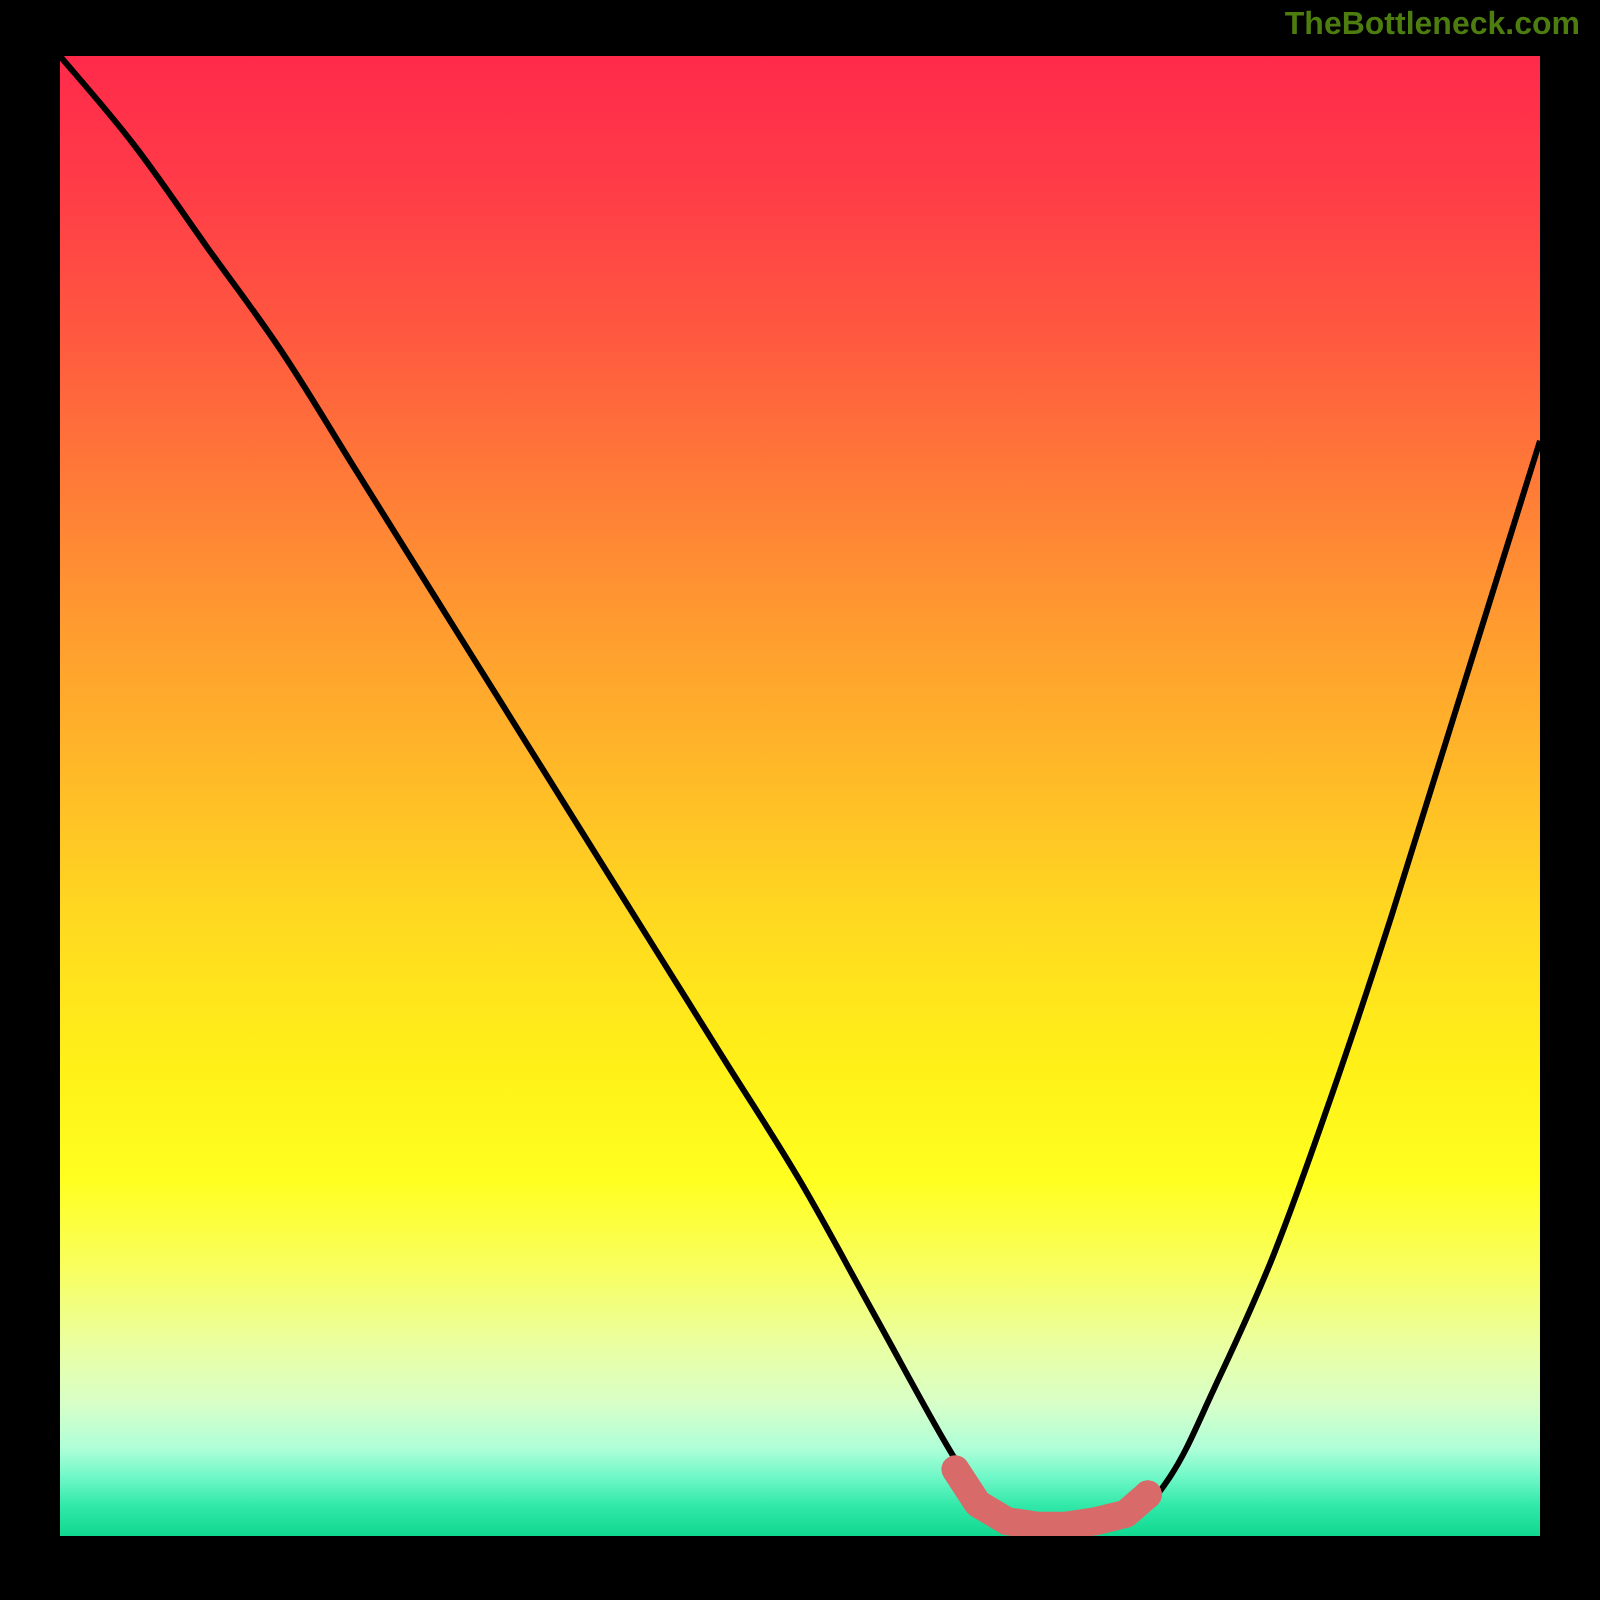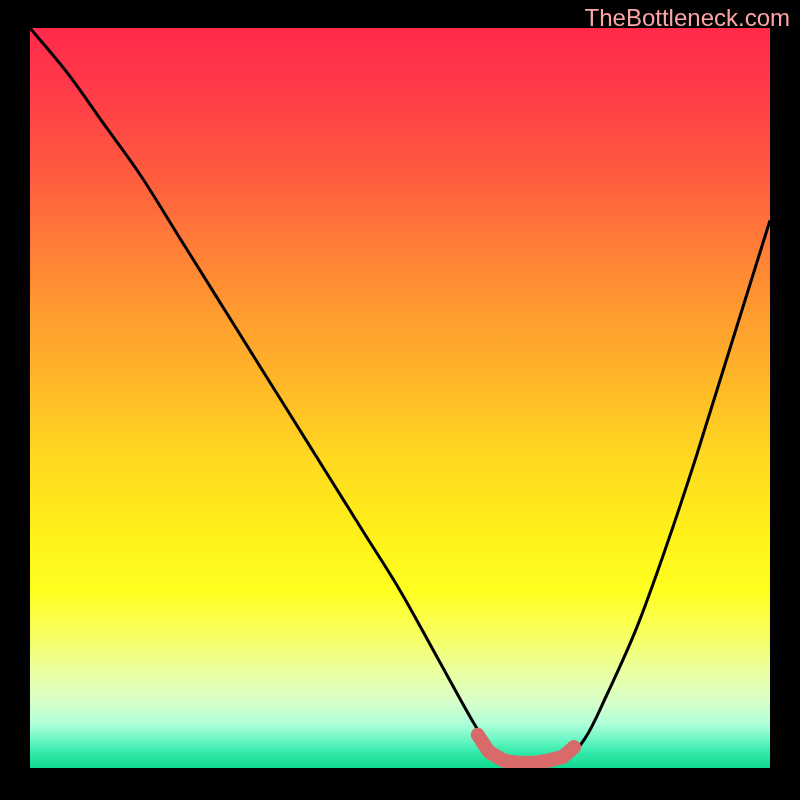--- a/index.html
+++ b/index.html
@@ -7,23 +7,23 @@
     width: 800px;
     height: 800px;
     background: #000;
     position: relative;
     font-family: Arial, sans-serif;
   }
   .watermark {
     position: absolute;
     top: 4px;
     right: 10px;
-    color: #fca5a5;
-    font-size: 24px;
-    font-weight: 400;
+    color: #4d7c0f;
+    font-size: 16px;
+    font-weight: 700;
     z-index: 10;
   }
   .plot-area {
     position: absolute;
     left: 30px;
     top: 28px;
     width: 740px;
     height: 740px;
     overflow: hidden;
   }

